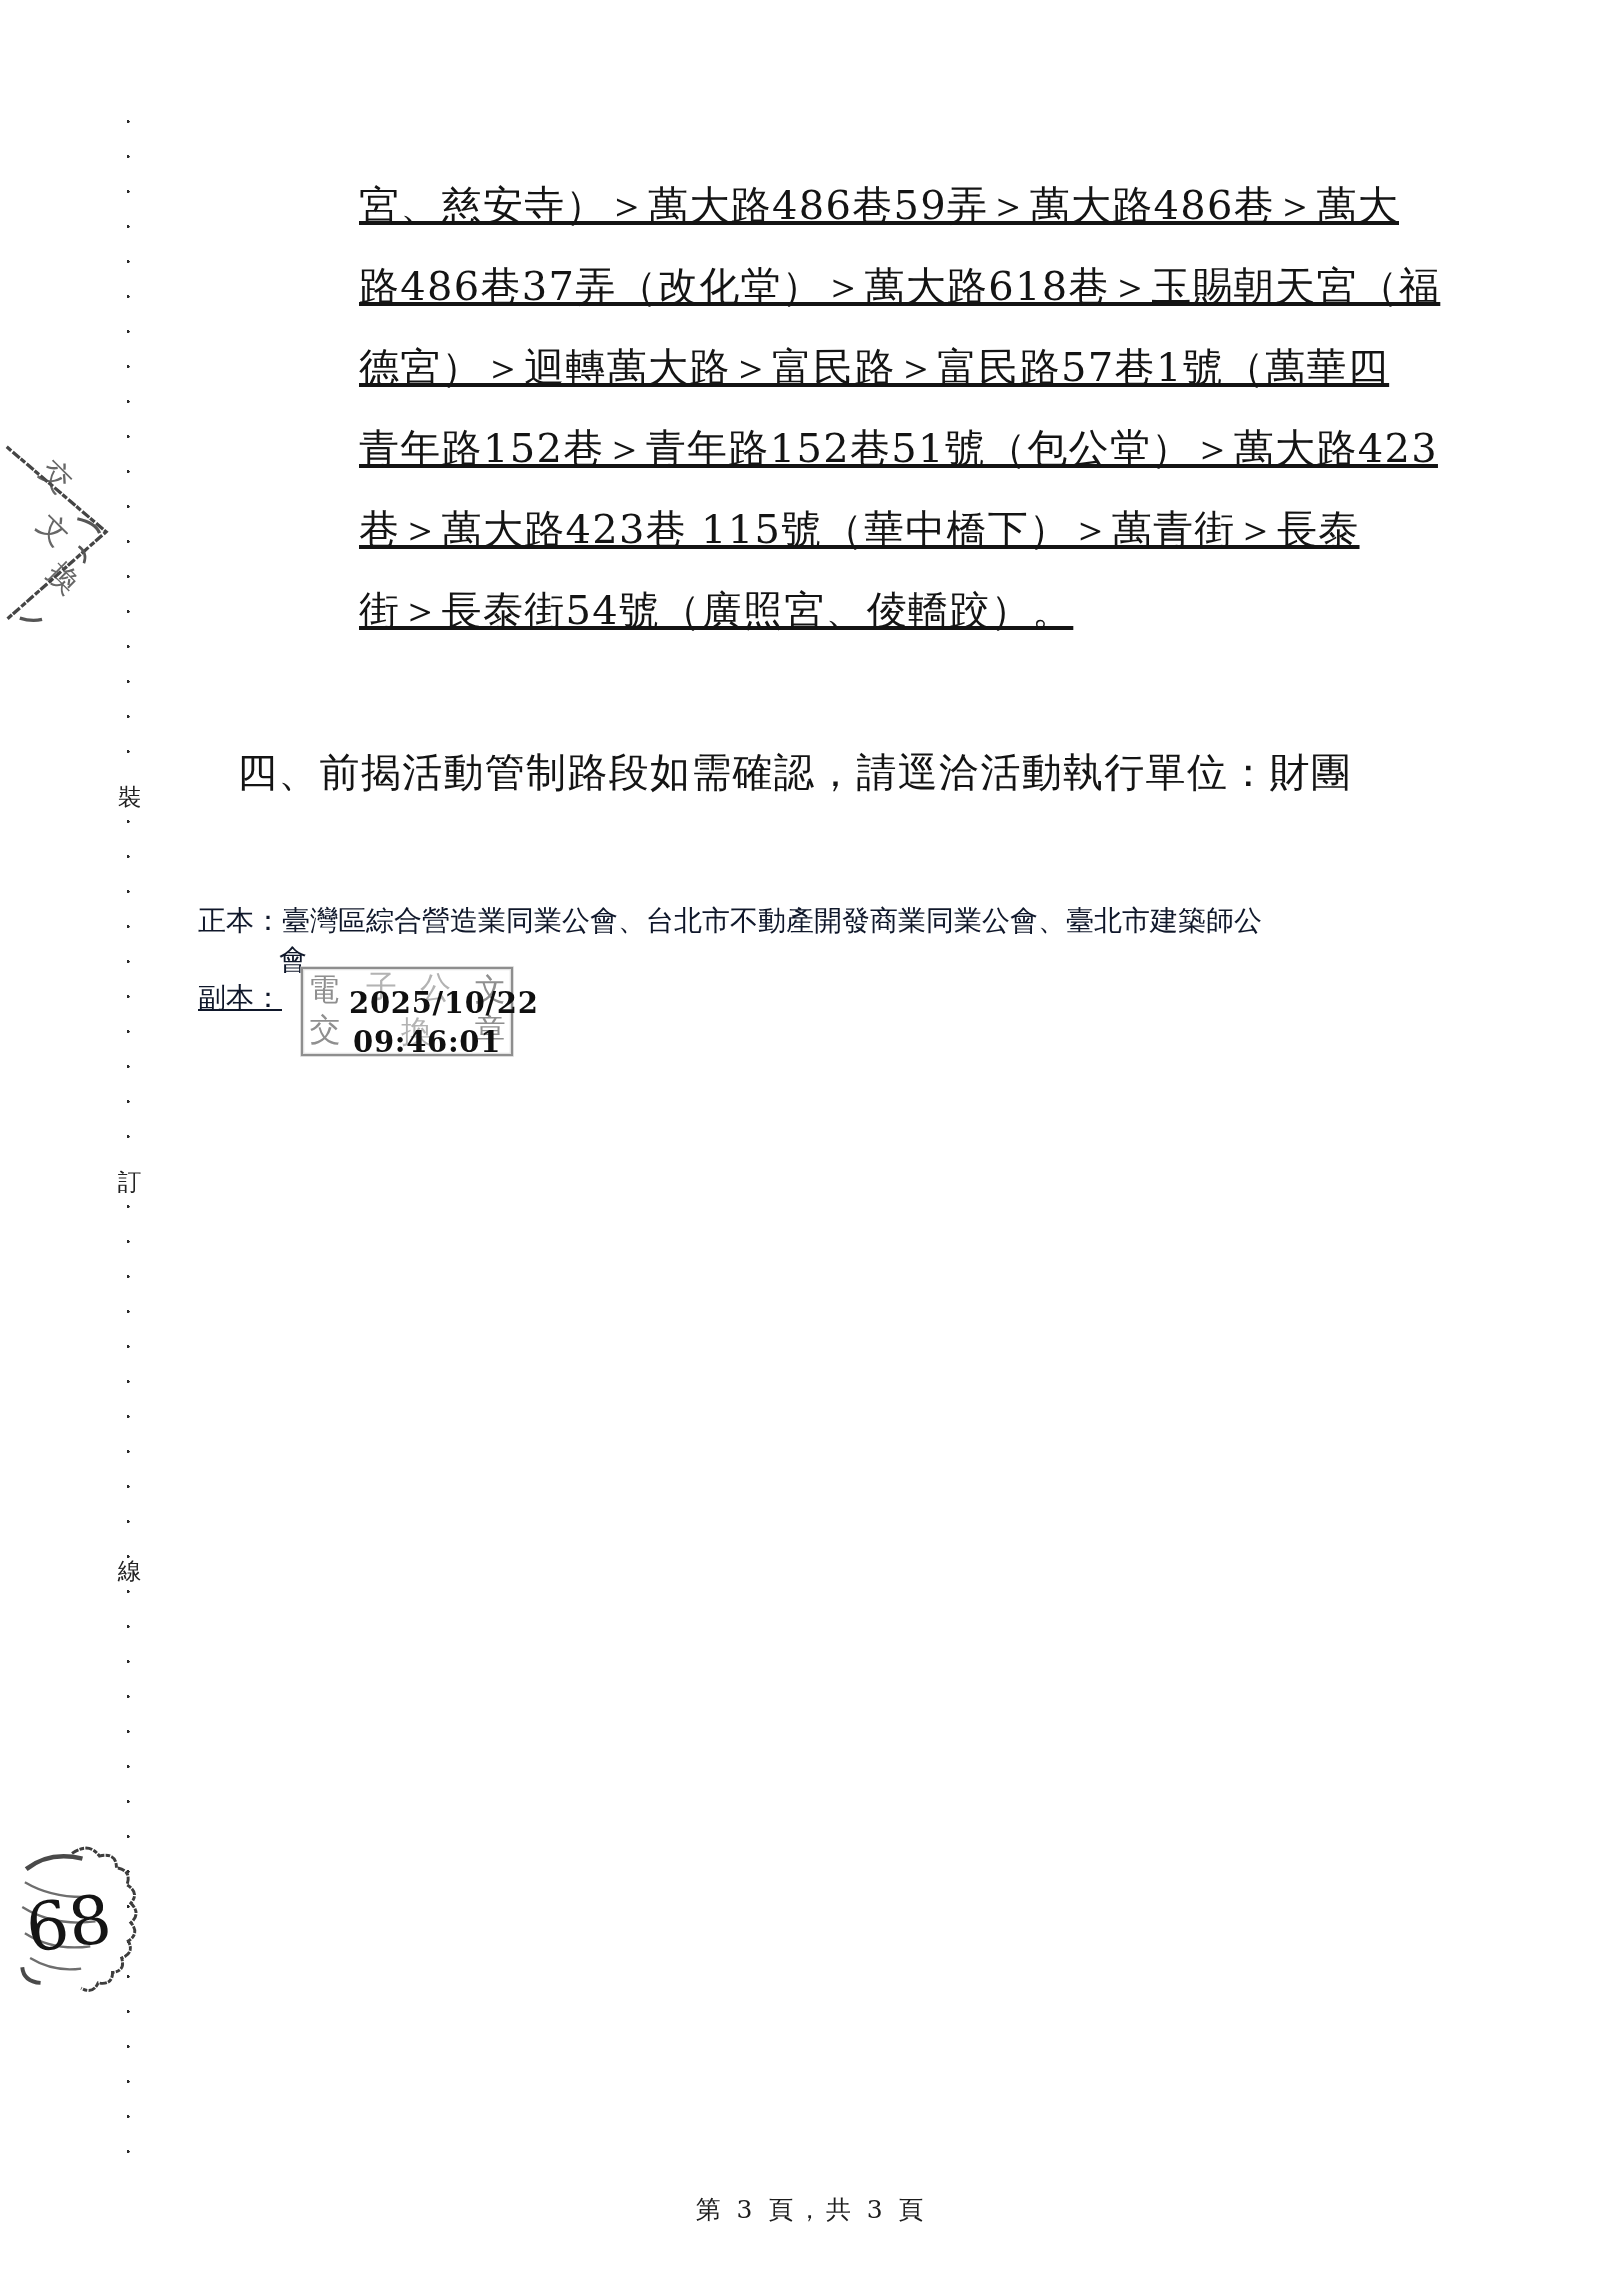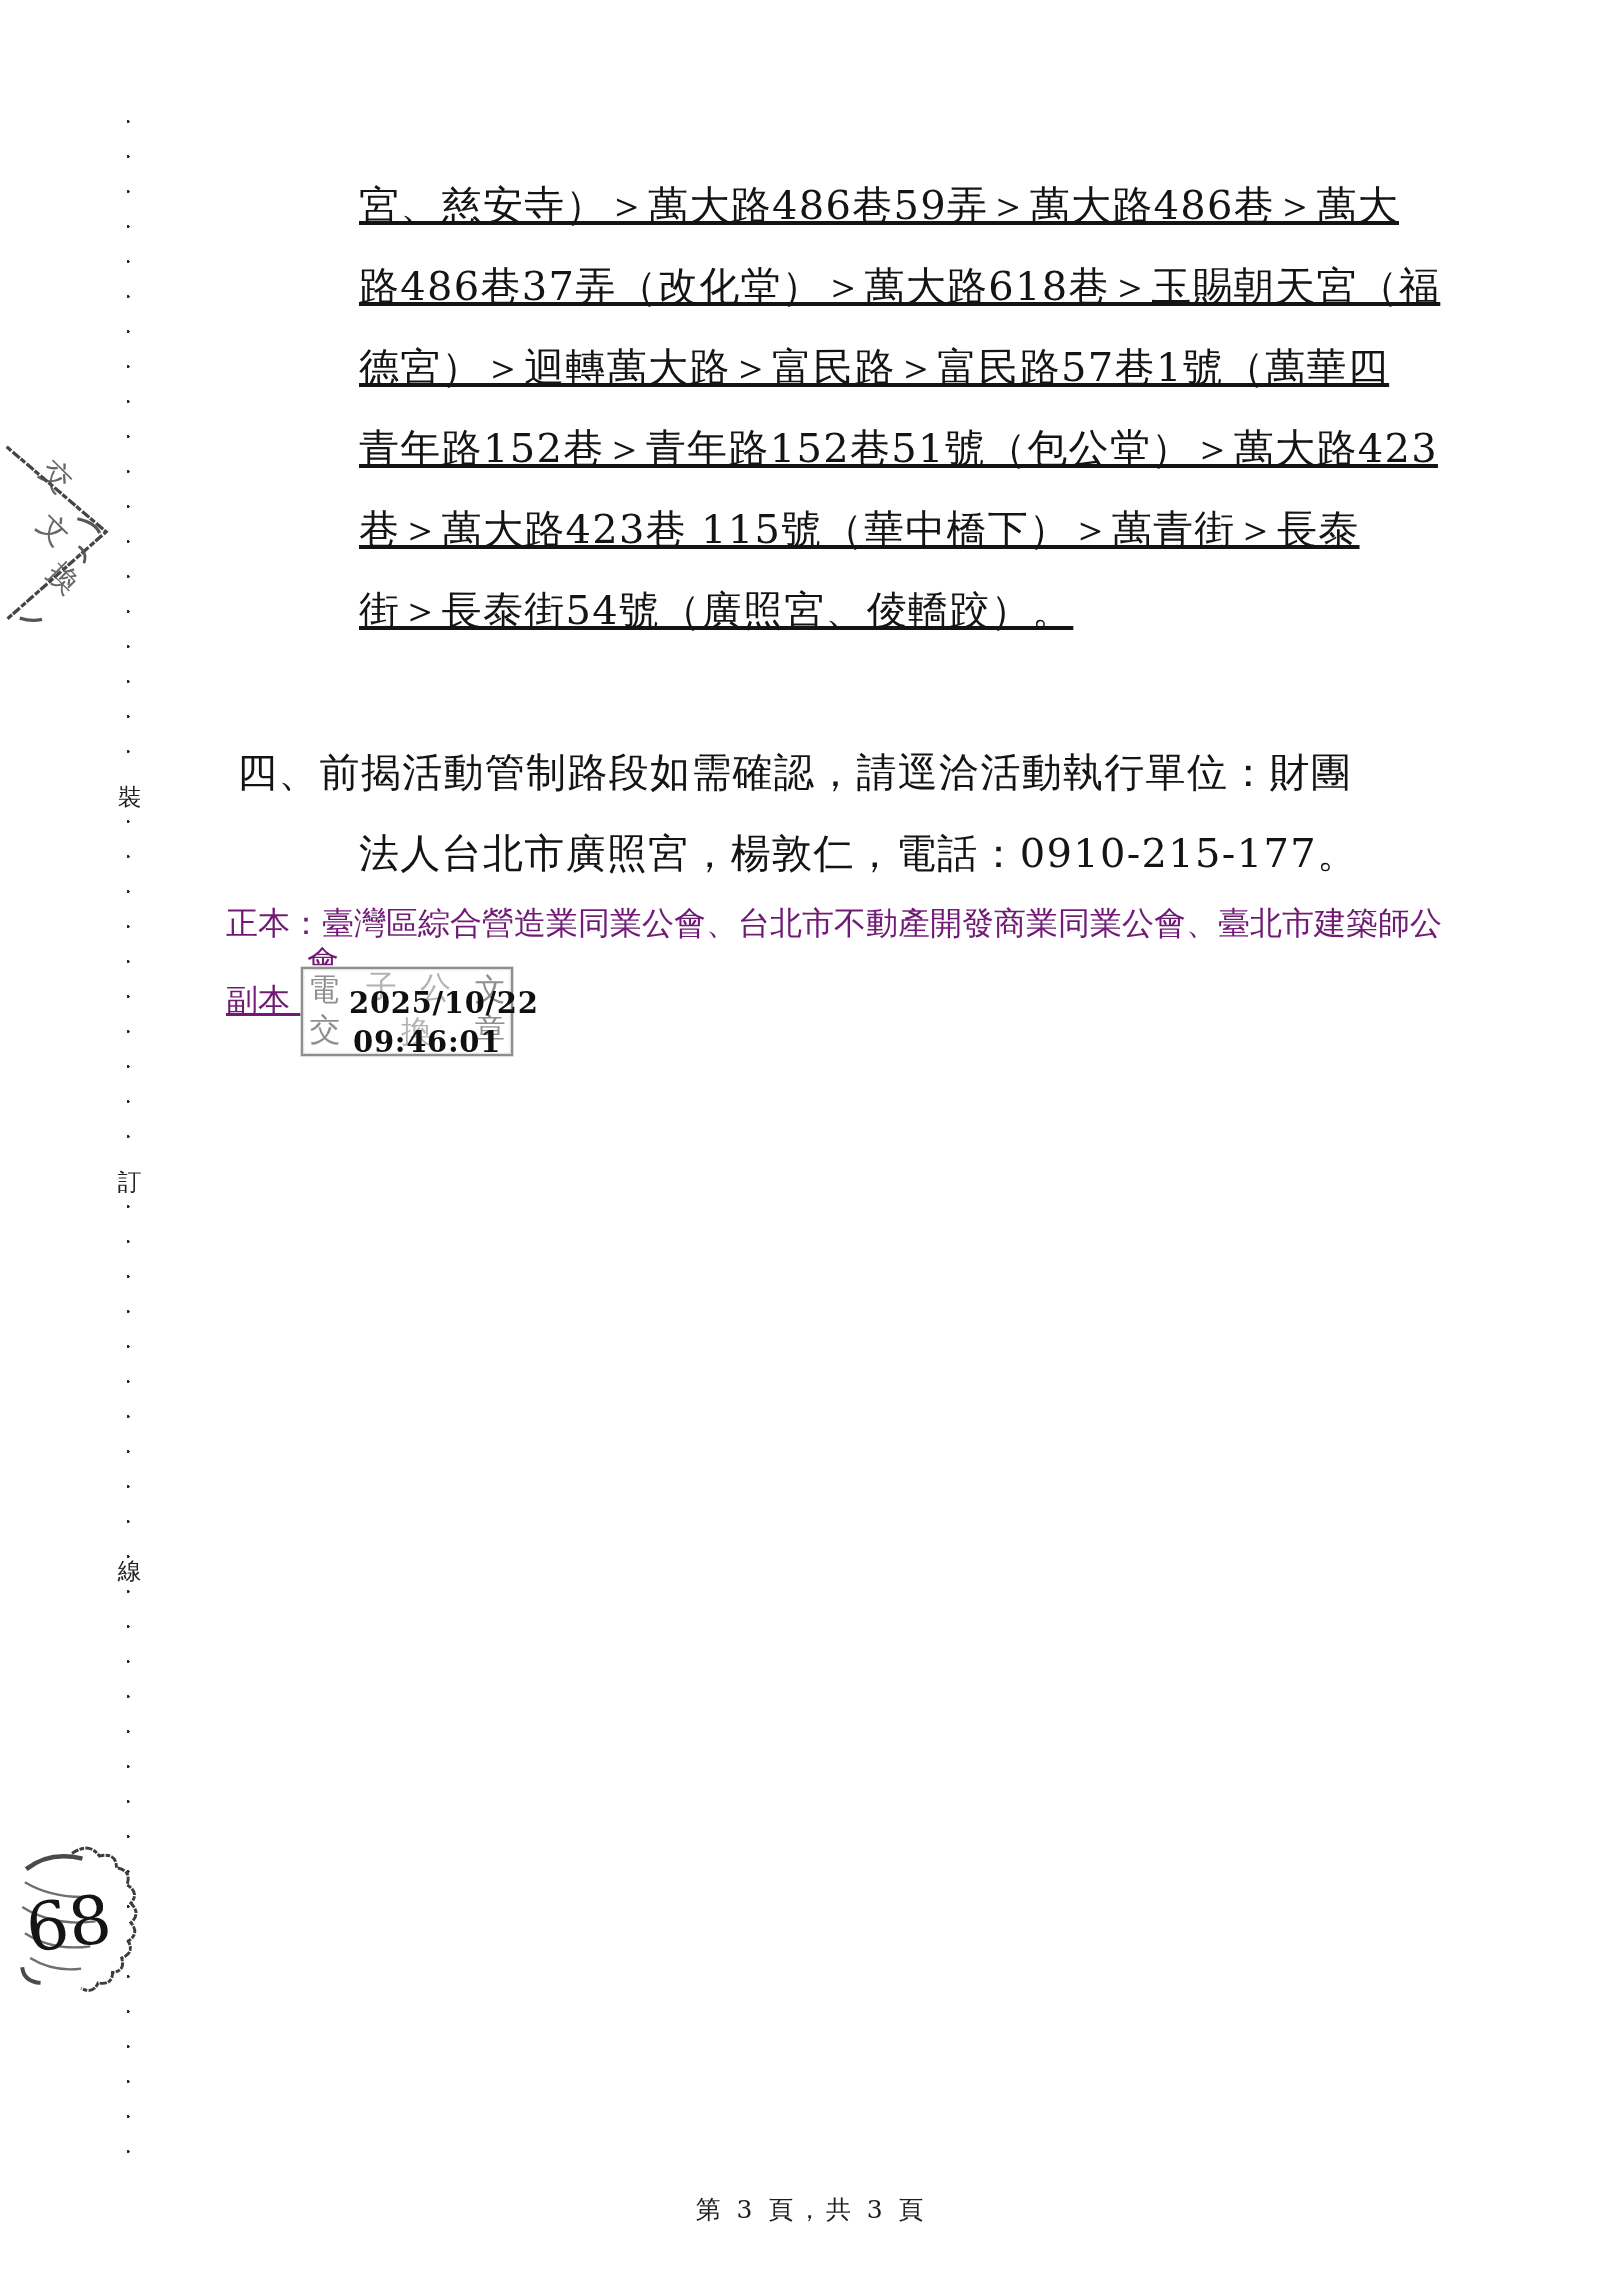--- a/index.html
+++ b/index.html
@@ -39,21 +39,21 @@
   .bodyline {
     position:absolute; white-space:pre; font-size:40px; letter-spacing:1.3px;
     line-height:81px; color:#141414;
   }
   .route-block { position:absolute; left:359px; top:165px; }
   .route-block .bodyline { position:static;text-decoration:underline; }
   .item4-l1 { left:237px;  top:732px; }
   .item4-l2 { left:359px;  top:813px; }
 
   
-  .copyline { position:absolute; white-space:pre; font-size:32px; color:#701a75;margin-left:28px; }
+  .copyline { position:absolute; white-space:pre; font-size:28px; color:#0f172a; }
   .orig-line  { left:198px; top:902px; }
   .orig-cont  { left:279px; top:941px; }
   .copy-label { left:198px; top:979px;text-decoration:underline; }
 
   
   .exchange-stamp {
     position:absolute; left:301px; top:967px; width:208px; height:85px;
     border:2.6px solid #8e8e8e; box-shadow:inset 0 0 0 1.3px #e2e2e2, 0 0 0 0.7px #cfcfcf;
     background:#ffffff;
   }
@@ -107,21 +107,20 @@
   <div class="route-block">
     <div class="bodyline">宮、慈安寺）＞萬大路486巷59弄＞萬大路486巷＞萬大</div>
     <div class="bodyline">路486巷37弄（改化堂）＞萬大路618巷＞玉賜朝天宮（福</div>
     <div class="bodyline">德宮）＞迴轉萬大路＞富民路＞富民路57巷1號（萬華四</div>
     <div class="bodyline">青年路152巷＞青年路152巷51號（包公堂）＞萬大路423</div>
     <div class="bodyline">巷＞萬大路423巷 115號（華中橋下）＞萬青街＞長泰</div>
     <div class="bodyline">街＞長泰街54號（廣照宮、倰轎跤）。</div>
   </div>
 
   <div class="bodyline item4-l1">四、前揭活動管制路段如需確認，請逕洽活動執行單位：財團</div>
-  <div class="bodyline item4-l2">法人台北市廣照宮，楊敦仁，電話：0910-215-177。</div>
 
   <div class="copyline orig-line">正本：臺灣區綜合營造業同業公會、台北市不動產開發商業同業公會、臺北市建築師公</div>
   <div class="copyline orig-cont">會</div>
   <div class="copyline copy-label">副本：</div>
 
   <div class="exchange-stamp">
     <span class="gch st-dian">電</span>
     <span class="gch faint st-zi">子</span>
     <span class="gch faint st-gong">公</span>
     <span class="gch st-wen">文</span>

